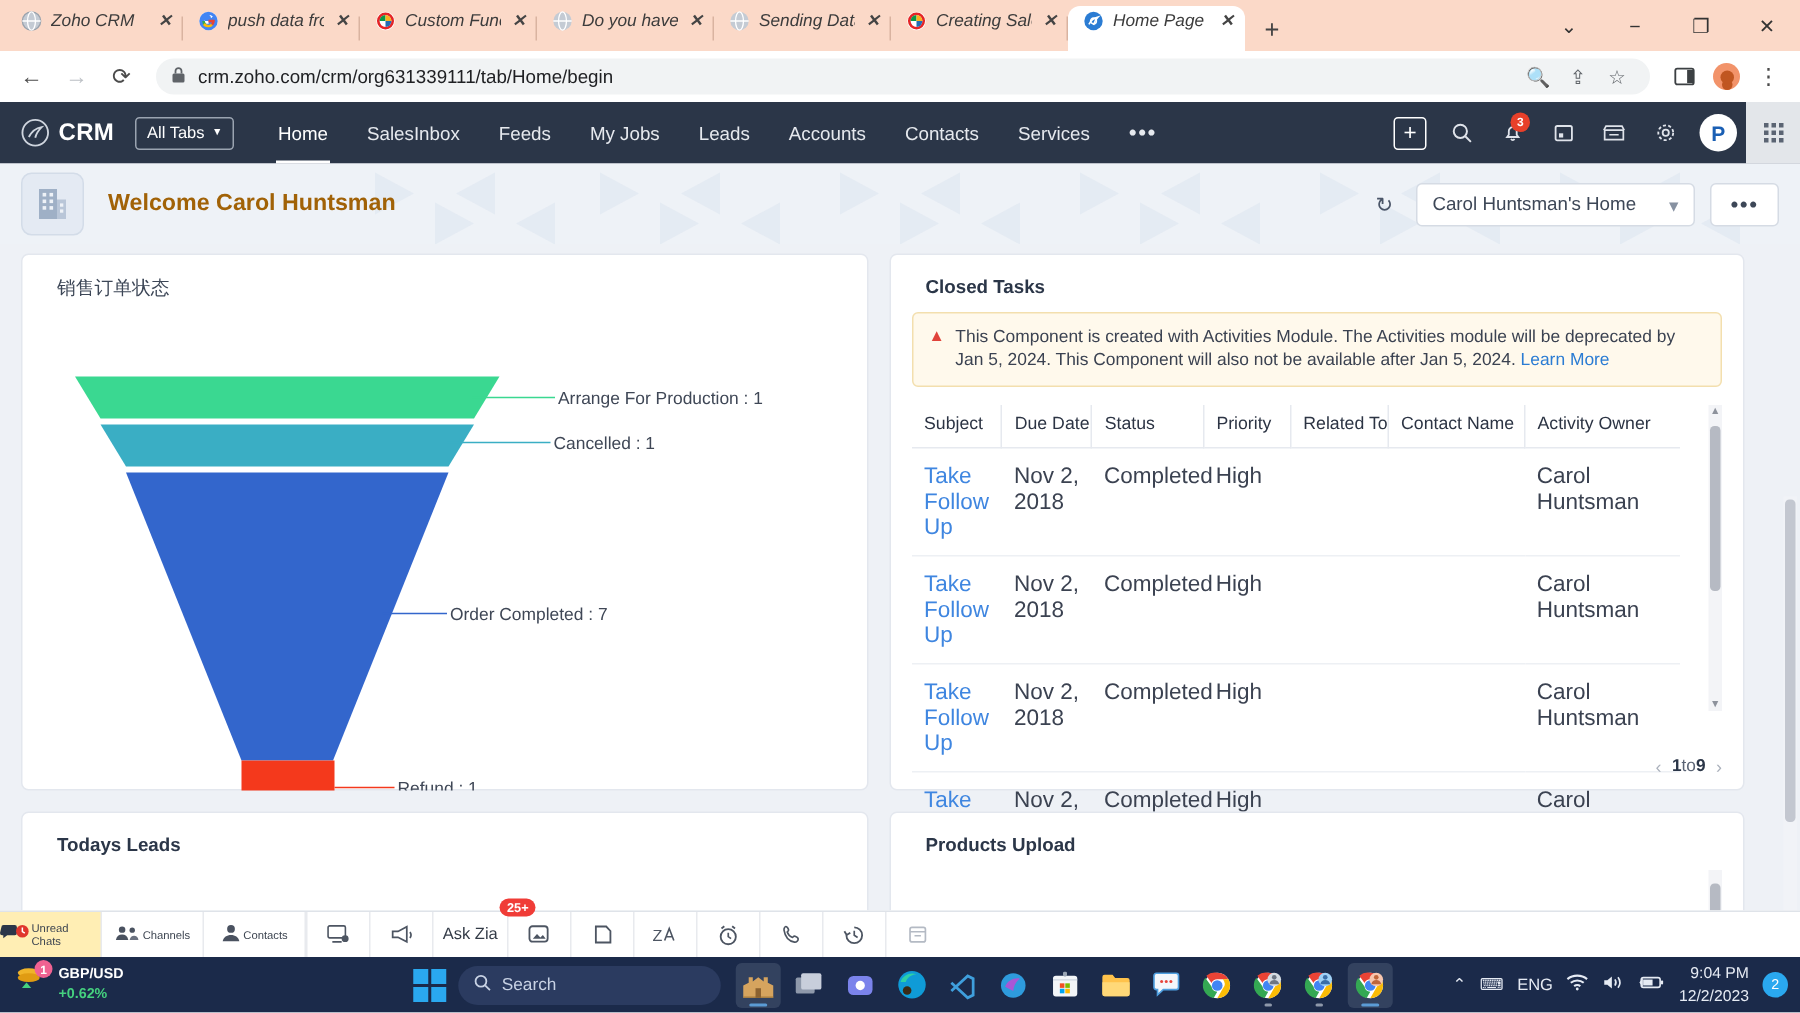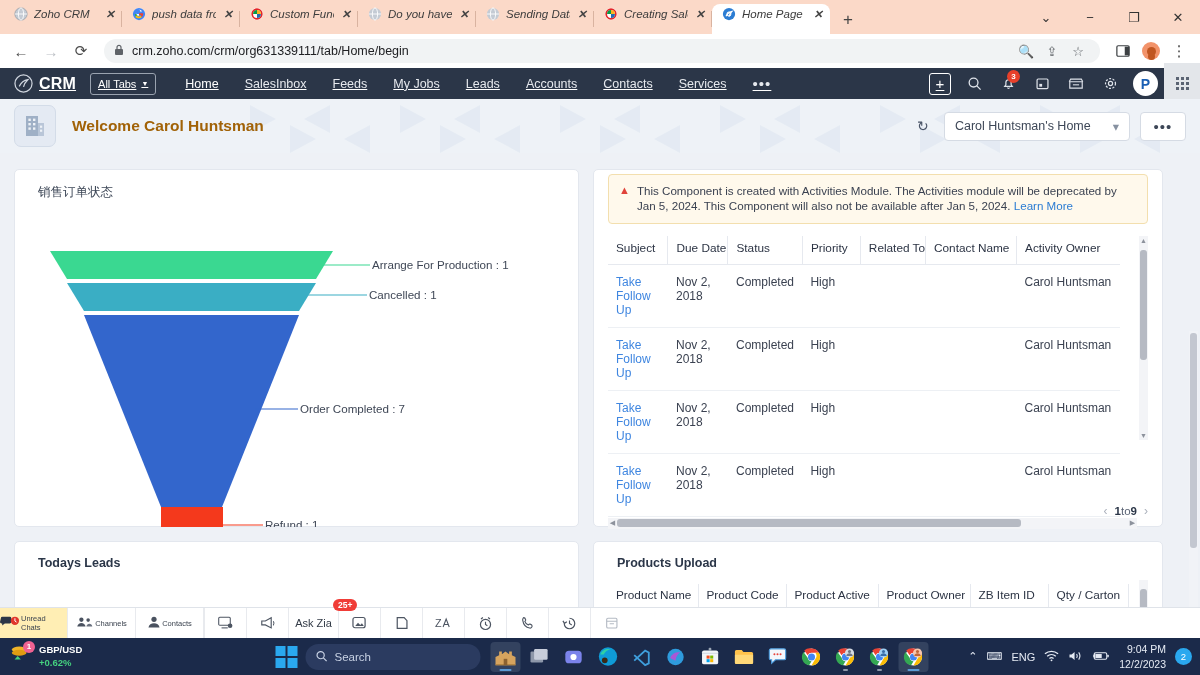--- a/index.html
+++ b/index.html
@@ -72,22 +72,22 @@
     background: #f2936a; display: flex; align-items: center;
     justify-content: center;
   }
   .profile-av::after {
     content: ""; width: 9px; height: 9px; border-radius: 50%;
     background: #c05621; box-shadow: 0 5px 0 -1px #c05621;
   }
 
   
   .crmnav {
-    height: 31px; background: #2b3648; display: flex; align-items: center;
-    padding-left: 14px; color: #fff; position: relative; text-decoration: underline;
+    height: 41px; background: #2b3648; display: flex; align-items: center;
+    padding-left: 14px; color: #fff; position: relative;
   }
   .crmlogo { display: flex; align-items: center; gap: 6px; font-size: 16px;
     font-weight: 700; letter-spacing: .2px; }
   .alltabs {
     margin-left: 14px; border: 1px solid #9aa3b0; border-radius: 3px;
     font-size: 11px; padding: 4px 7px; display: flex; align-items: center; gap: 5px;
   }
   .navitems { display: flex; align-items: center; margin-left: 16px; height: 41px; }
   .navitem {
     font-size: 12.5px; padding: 0 13px; height: 41px; display: flex;
@@ -189,21 +189,21 @@
 
   .tbl-wrap { margin: 12px 14px 0; position: relative; }
   table.grid { border-collapse: collapse; width: 512px; table-layout: fixed; }
   table.grid th {
     font-size: 11.8px; font-weight: 400; color: #2c3444; text-align: left;
     padding: 5px 8px 9px 8px; border-right: 1px solid #e6e9ef;
     border-bottom: 1px solid #e6e9ef; white-space: nowrap;
   }
   table.grid th:last-child { border-right: none; }
   table.grid td {
-    font-size: 12px; color: #3b4251; padding: 10px 8px; vertical-align: top;
+    font-size: 15px; color: #3b4251; padding: 10px 8px; vertical-align: top;
     border-bottom: 1px solid #edf0f4;
     margin-left: 24px;
   }
   table.grid td.link { color: #3f86e0; }
   .vscroll {
     position: absolute; right: 0; top: 0; width: 9px; height: 204px;
     background: #f3f4f7;
   }
   .vscroll i { position: absolute; left: 1px; top: 14px; width: 7px; height: 110px;
     background: #b6bac3; border-radius: 3px; display: block; }
@@ -585,20 +585,21 @@
           <path d="M240 202 L283 202" stroke="#3366cc" stroke-width="1.1" fill="none"></path>
           <path d="M208 318 L248 318" stroke="#f4391c" stroke-width="1.1" fill="none"></path>
           <text x="357" y="62" font-family="Liberation Sans, sans-serif" font-size="11.6" fill="#3f4756">Arrange For Production : 1</text>
           <text x="354" y="92" font-family="Liberation Sans, sans-serif" font-size="11.6" fill="#3f4756">Cancelled : 1</text>
           <text x="285" y="206" font-family="Liberation Sans, sans-serif" font-size="11.6" fill="#3f4756">Order Completed : 7</text>
           <text x="250" y="322" font-family="Liberation Sans, sans-serif" font-size="11.6" fill="#3f4756">Refund : 1</text>
         </svg>
       </div>
 
       <div class="card tasks-card">
+        <div class="card-title">Closed Tasks</div>
         <div class="warnbox">
           <span class="warn-ic">▲</span>
           <span>
             <span>This Component is created with Activities Module. The Activities module will be deprecated by Jan 5, 2024. This Component will also not be available after Jan 5, 2024.</span>
             <a href="#">Learn More</a>
           </span>
         </div>
 
         <div class="tbl-wrap">
           <table class="grid">
@@ -682,40 +683,20 @@
     </div>
 
     <div class="row" style="margin-top:14px">
 
       <div class="card leads-card">
         <div class="card-title">Todays Leads</div>
       </div>
 
       <div class="card prod-card">
         <div class="card-title">Products Upload</div>
-        <table class="grid2">
-          <colgroup>
-              <col style="width:90px">
-              <col style="width:88px">
-              <col style="width:92px">
-              <col style="width:92px">
-              <col style="width:78px">
-              <col style="width:80px">
-            </colgroup>
-          <thead>
-            <tr>
-              <th>Product Name</th>
-              <th>Product Code</th>
-              <th>Product Active</th>
-              <th>Product Owner</th>
-              <th>ZB Item ID</th>
-              <th>Qty / Carton</th>
-            </tr>
-          </thead>
-        </table>
         <div class="vscroll2">
           <i></i>
         </div>
       </div>
     </div>
 
     <div class="boardscroll">
         <i></i>
       </div>
   </div>

